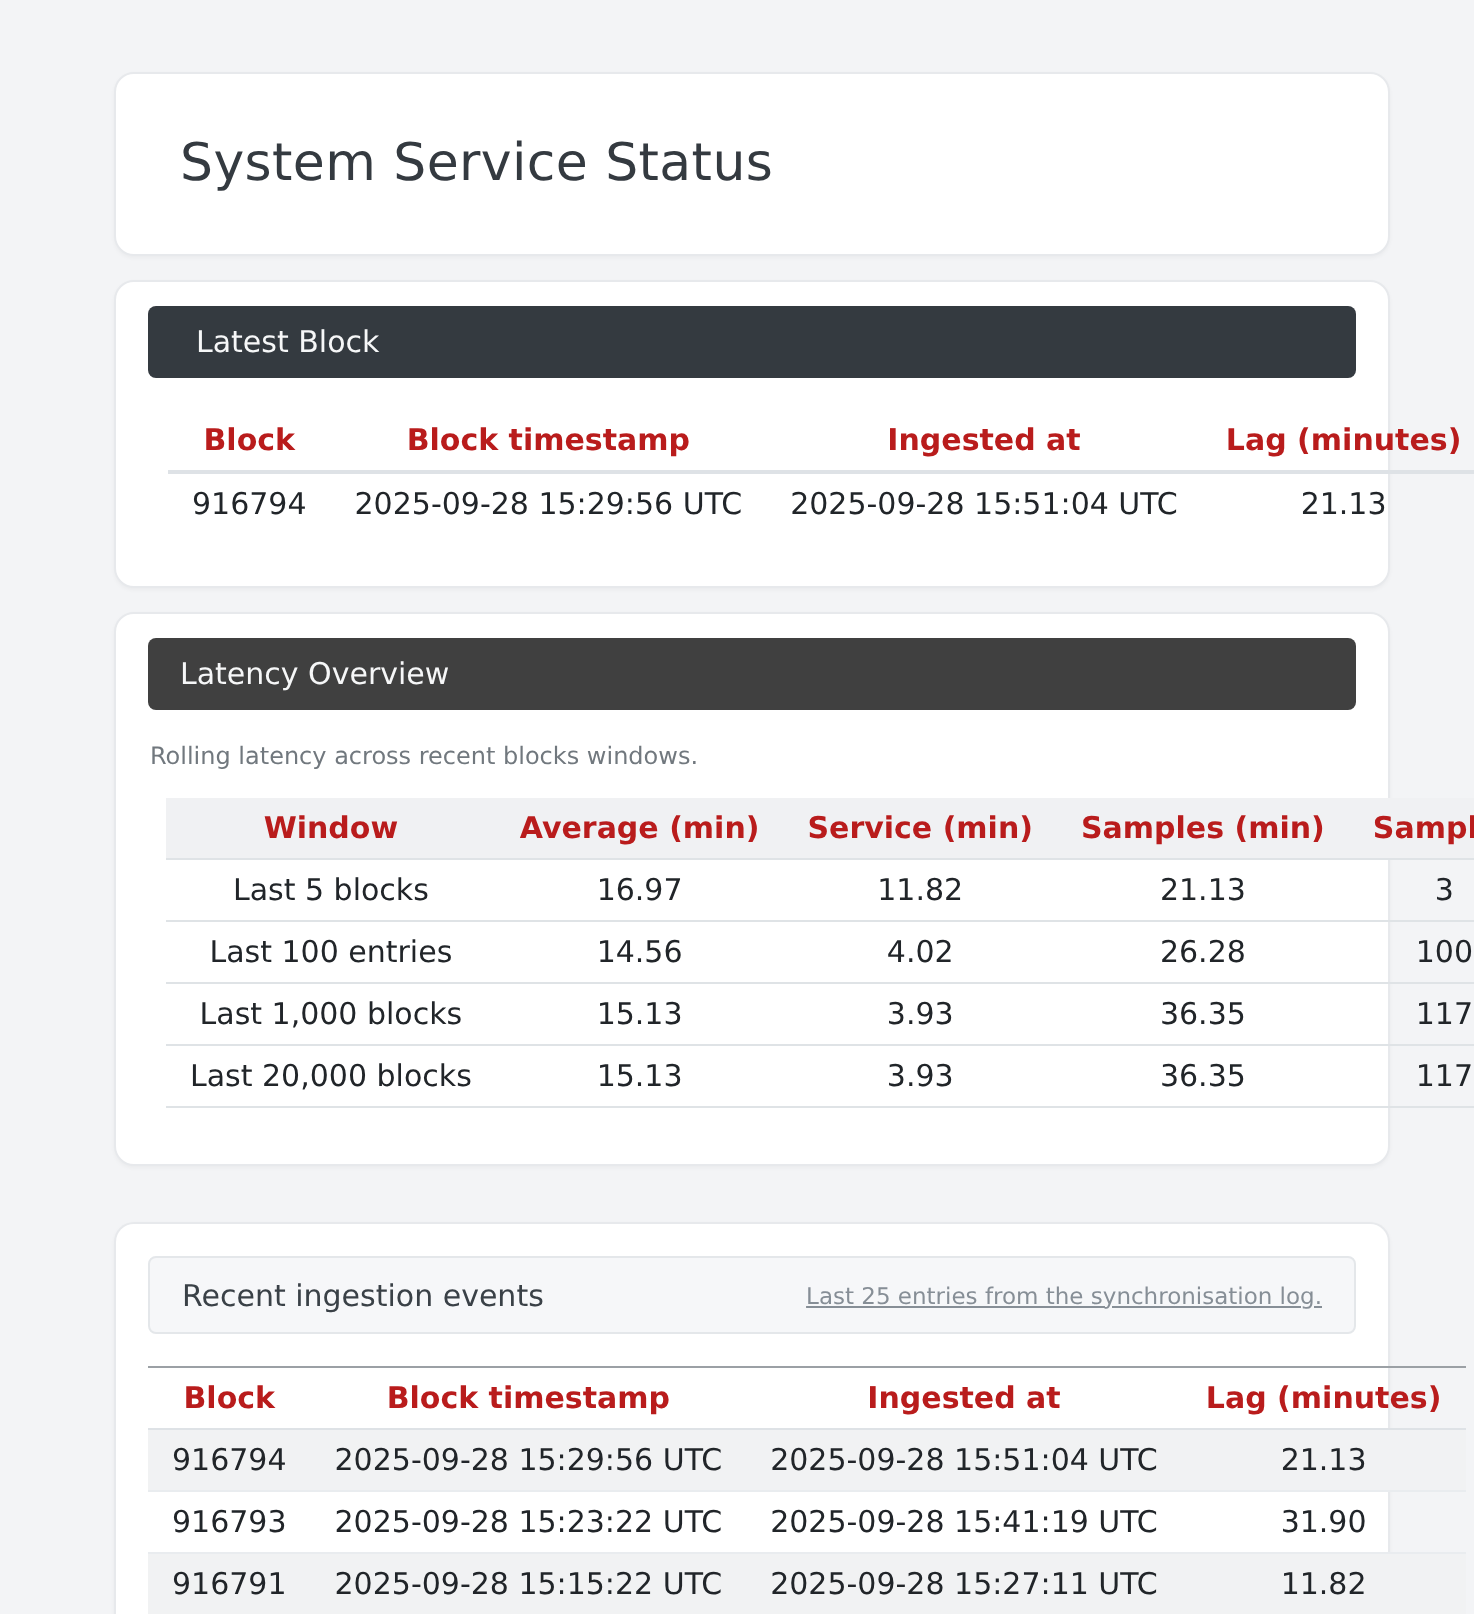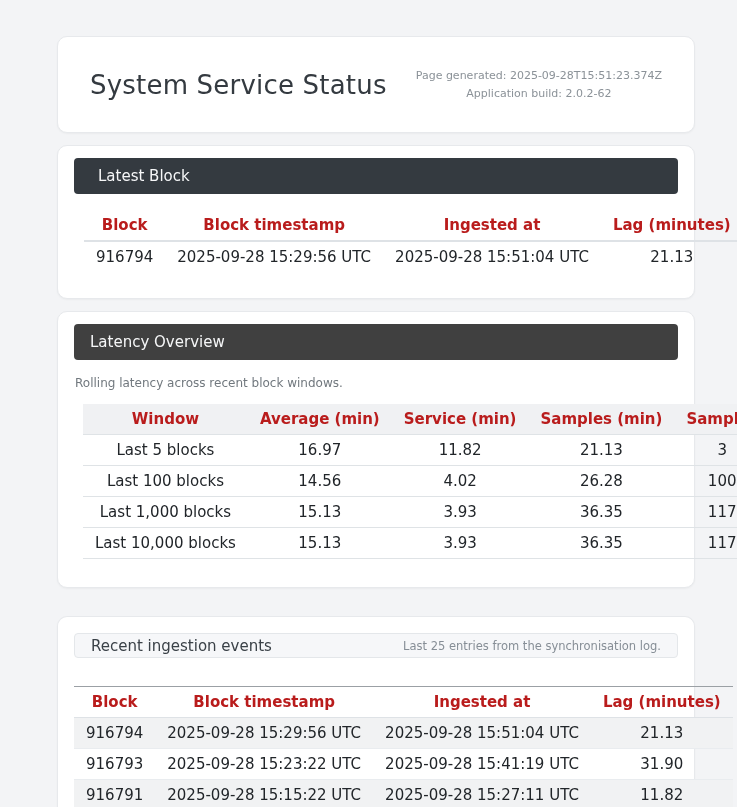--- a/index.html
+++ b/index.html
@@ -47,42 +47,38 @@
 
   
   .latency-table { width:500px; margin-left:9px; margin-bottom:16px; }
   .latency-table thead tr { background:#f0f1f3; border-bottom:1px solid #dfe3e6; }
   .latency-table tbody tr { border-bottom:1px solid #dfe3e6; }
 
   
   .card.events { margin-top:28px; padding:16px 16px 0 16px; border-bottom:none; border-bottom-left-radius:0; border-bottom-right-radius:0; }
   .events-bar {
     background:#f6f7f9; border:1px solid #e4e7ea; border-radius:4px;
-    height:25px; display:flex; align-items:center; justify-content:space-between;
-    padding:0 16px; margin-bottom:28px;
+    height:39px; display:flex; align-items:center; justify-content:space-between;
+    padding:0 16px; margin-bottom:16px;
   }
   .events-bar .bar-title { font-size:15px; color:#3a4147; }
-  .events-bar .bar-note { font-size:11.5px; color:#868e96; }
+  .events-bar .bar-note { font-size:11.5px; color:#868e96;text-decoration:underline; }
 
   .events-table { width:592px; border-top:1px solid #9ba0a5; }
   .events-table thead tr { border-bottom:1px solid #dee2e6; }
   .events-table tbody tr { border-bottom:1px solid #e9ecef; }
   .events-table tbody tr:nth-child(odd) { background:#f1f2f3; }
 </style>
 </head>
 <body>
 
 <div class="page">
 
   <div class="card title-card">
     <div class="page-title">System Service Status</div>
-    <div class="meta-block">
-      <div>Page generated: 2025-09-28T15:51:23.374Z</div>
-      <div>Application build: 2.0.2-62</div>
-    </div>
   </div>
 
   <div class="card section">
     <div class="section-bar dark">Latest Block</div>
     <table class="latest-table">
       <thead>
         <tr>
           <th>Block</th>
           <th>Block timestamp</th>
           <th>Ingested at</th>
@@ -97,55 +93,55 @@
           <td>2025-09-28 15:51:04 UTC</td>
           <td>21.13</td>
 
         </tr>
       </tbody>
     </table>
   </div>
 
   <div class="card section">
     <div class="section-bar gray">Latency Overview</div>
-    <div class="muted-line">Rolling latency across recent block windows.</div>
+    <div class="muted-line">Rolling latency across recent blocks windows.</div>
     <table class="latency-table">
       <thead>
         <tr>
           <th>Window</th>
           <th>Average (min)</th>
           <th>Service (min)</th>
           <th>Samples (min)</th>
           <th>Samples</th>
         </tr>
       </thead>
       <tbody>
         <tr>
           <td class="bold">Last 5 blocks</td>
           <td>16.97</td>
           <td>11.82</td>
           <td>21.13</td>
           <td>3</td>
         </tr>
         <tr>
-          <td class="bold">Last 100 blocks</td>
+          <td class="bold">Last 100 entries</td>
           <td>14.56</td>
           <td>4.02</td>
           <td>26.28</td>
           <td>100</td>
         </tr>
         <tr>
           <td class="bold">Last 1,000 blocks</td>
           <td>15.13</td>
           <td>3.93</td>
           <td>36.35</td>
           <td>117</td>
         </tr>
         <tr>
-          <td class="bold">Last 10,000 blocks</td>
+          <td class="bold">Last 20,000 blocks</td>
           <td>15.13</td>
           <td>3.93</td>
           <td>36.35</td>
           <td>117</td>
         </tr>
       </tbody>
     </table>
   </div>
 
   <div class="card events">

